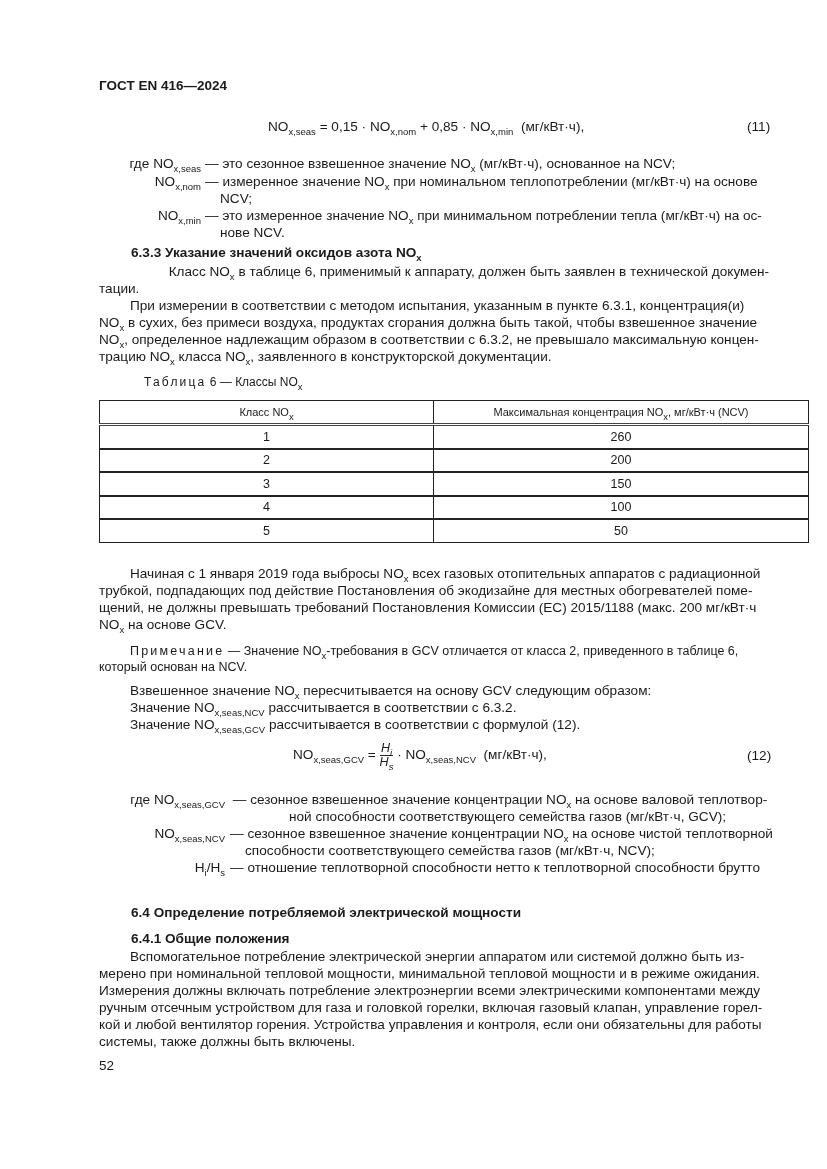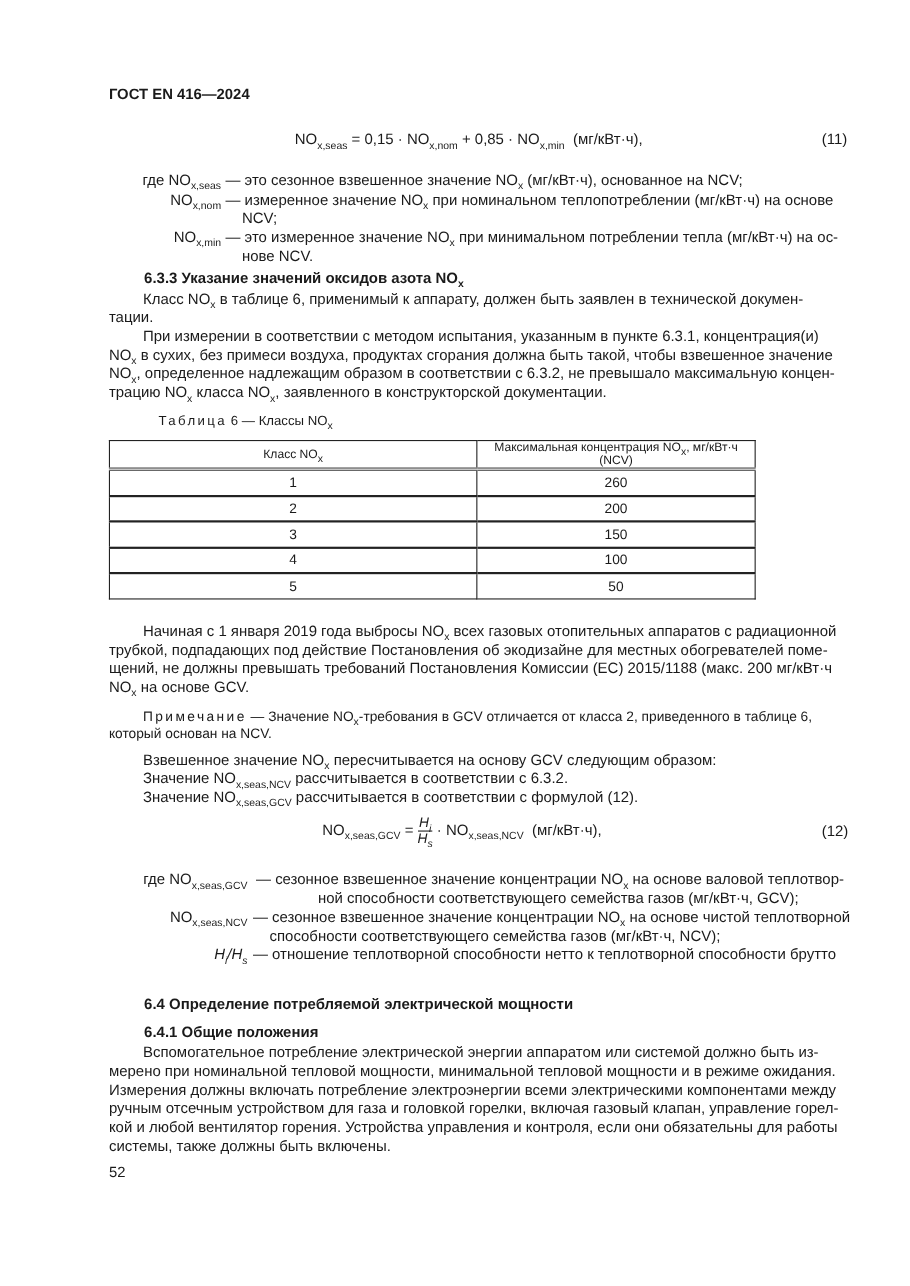--- a/index.html
+++ b/index.html
@@ -10,21 +10,21 @@
   .line { position:absolute; left:99px; width:670px; white-space:nowrap; line-height:16px; }
   .ind { text-indent:31px; }
   sub { font-size:9.5px; vertical-align:-4px; line-height:0; }
   .formula { position:absolute; white-space:nowrap; font-size:13.6px; }
   .defrow { position:absolute; left:99px; width:670px; }
   .defterm { position:absolute; right:calc(670px - 102px); text-align:right; white-space:nowrap; }
   .deftext { position:absolute; left:106px; width:564px; line-height:16.5px; }
   .h3 { position:absolute; left:131px; font-weight:bold; font-size:13.6px; white-space:nowrap; }
   .cap { position:absolute; left:99px; top:375px; font-size:12px; white-space:nowrap;margin-left:45px; }
   .sp { letter-spacing:2.2px; }
-  table.t6 { position:absolute; left:99px; top:400px; width:588px; border-collapse:collapse; font-size:12.5px; }
+  table.t6 { position:absolute; left:99px; top:400px; width:710px; border-collapse:collapse; font-size:12.5px; }
   table.t6 td, table.t6 th { border:1px solid #222; text-align:center; height:23px; font-weight:normal; padding:0; }
   table.t6 th { height:22px; font-size:11px; border-bottom:3px double #444; }
   table.t6 td { height:21.5px; }
   table.t6 tr.row td { border-bottom:2px solid #222; }
   .col1 { width:333px; }
   .note { font-size:12.5px; }
   .frac { display:inline-block; vertical-align:middle; text-align:center; font-style:italic; font-size:12.5px; line-height:13px; }
   .frac .num { display:block; border-bottom:1px solid #222; padding:0 1px; }
   .frac .den { display:block; }
   .pg { position:absolute; left:99px; top:1058px; font-size:13.5px; }
@@ -49,21 +49,21 @@
 <div class="defrow" style="top:174px;">
   <div class="defterm"><span>NO</span><sub>x,nom</sub></div>
   <div class="deftext" style="white-space:nowrap;"><span>—</span> <span>измеренное значение NO</span><sub>x</sub><span> при номинальном теплопотреблении (мг/кВт·ч) на основе</span><br><span style="padding-left:15px">NCV;</span></div>
 </div>
 <div class="defrow" style="top:208px;">
   <div class="defterm"><span>NO</span><sub>x,min</sub></div>
   <div class="deftext" style="white-space:nowrap;"><span>—</span> <span>это измеренное значение NO</span><sub>x</sub><span> при минимальном потреблении тепла (мг/кВт·ч) на ос-</span><br><span style="padding-left:15px">нове NCV.</span></div>
 </div>
 
 <div class="h3" style="top:245px;"><span>6.3.3 Указание значений оксидов азота NO</span><sub>x</sub></div>
-<div class="line ind" style="top:264px;"><span>Класс NO</span><sub>x</sub><span> в таблице 6, применимый к аппарату, должен быть заявлен в технической докумен-</span></div>
+<div class="line ind" style="top:264px;text-align:right;"><span>Класс NO</span><sub>x</sub><span> в таблице 6, применимый к аппарату, должен быть заявлен в технической докумен-</span></div>
 <div class="line" style="top:281px;">тации.</div>
 <div class="line ind" style="top:298px;">При измерении в соответствии с методом испытания, указанным в пункте 6.3.1, концентрация(и)</div>
 <div class="line" style="top:315px;"><span>NO</span><sub>x</sub><span> в сухих, без примеси воздуха, продуктах сгорания должна быть такой, чтобы взвешенное значение</span></div>
 <div class="line" style="top:332px;"><span>NO</span><sub>x</sub><span>, определенное надлежащим образом в соответствии с 6.3.2, не превышало максимальную концен-</span></div>
 <div class="line" style="top:349px;"><span>трацию NO</span><sub>x</sub><span> класса NO</span><sub>x</sub><span>, заявленного в конструкторской документации.</span></div>
 
 <div class="cap"><span class="sp">Таблица</span><span> 6 — Классы NO</span><sub>x</sub></div>
 <table class="t6">
   <tbody>
       <tr>
@@ -116,21 +116,21 @@
 
 <div class="defrow" style="top:792px;">
   <div class="defterm" style="right:auto; left:0; width:126px;"><span>где </span><span>NO</span><sub>x,seas,GCV</sub></div>
   <div class="deftext" style="left:131px; width:540px; white-space:nowrap;text-align:center;"><span>—</span> <span>сезонное взвешенное значение концентрации NO</span><sub>x</sub><span> на основе валовой теплотвор-</span><br><span style="padding-left:15px">ной способности соответствующего семейства газов (мг/кВт·ч, GCV);</span></div>
 </div>
 <div class="defrow" style="top:826px;">
   <div class="defterm" style="right:auto; left:0; width:126px;"><span>NO</span><sub>x,seas,NCV</sub></div>
   <div class="deftext" style="left:131px; width:540px; white-space:nowrap;"><span>—</span> <span>сезонное взвешенное значение концентрации NO</span><sub>x</sub><span> на основе чистой теплотворной</span><br><span style="padding-left:15px">способности соответствующего семейства газов (мг/кВт·ч, NCV);</span></div>
 </div>
 <div class="defrow" style="top:860px;">
-  <div class="defterm" style="right:auto; left:0; width:126px; font-style:italic;"><span>H</span><sub>i</sub><span>/H</span><sub>s</sub></div>
+  <div class="defterm" style="right:auto; left:0; width:126px; "><span>H</span><sub>i</sub><span>/H</span><sub>s</sub></div>
   <div class="deftext" style="left:131px; width:540px; white-space:nowrap;"><span>—</span> <span>отношение теплотворной способности нетто к теплотворной способности брутто</span><br></div>
 </div>
 
 <div class="h3" style="top:905px;">6.4 Определение потребляемой электрической мощности</div>
 <div class="h3" style="top:931px;">6.4.1 Общие положения</div>
 <div class="line ind" style="top:949px;">Вспомогательное потребление электрической энергии аппаратом или системой должно быть из-</div>
 <div class="line" style="top:966px;">мерено при номинальной тепловой мощности, минимальной тепловой мощности и в режиме ожидания.</div>
 <div class="line" style="top:983px;">Измерения должны включать потребление электроэнергии всеми электрическими компонентами между</div>
 <div class="line" style="top:1000px;">ручным отсечным устройством для газа и головкой горелки, включая газовый клапан, управление горел-</div>
 <div class="line" style="top:1017px;">кой и любой вентилятор горения. Устройства управления и контроля, если они обязательны для работы</div>

